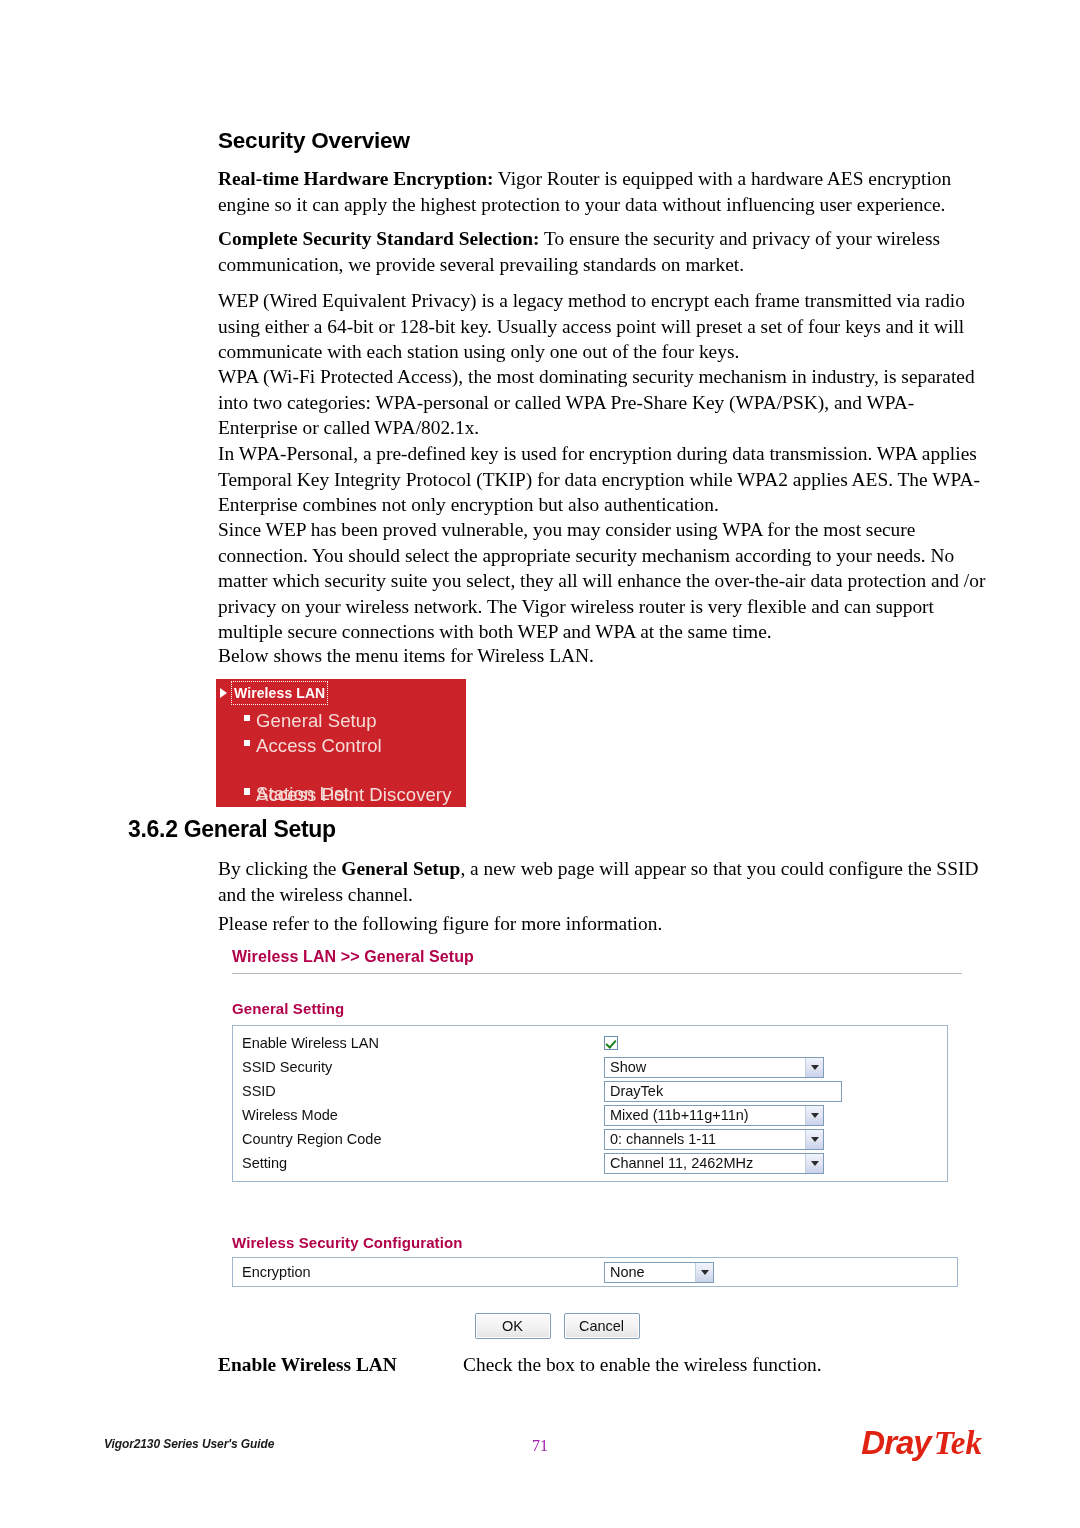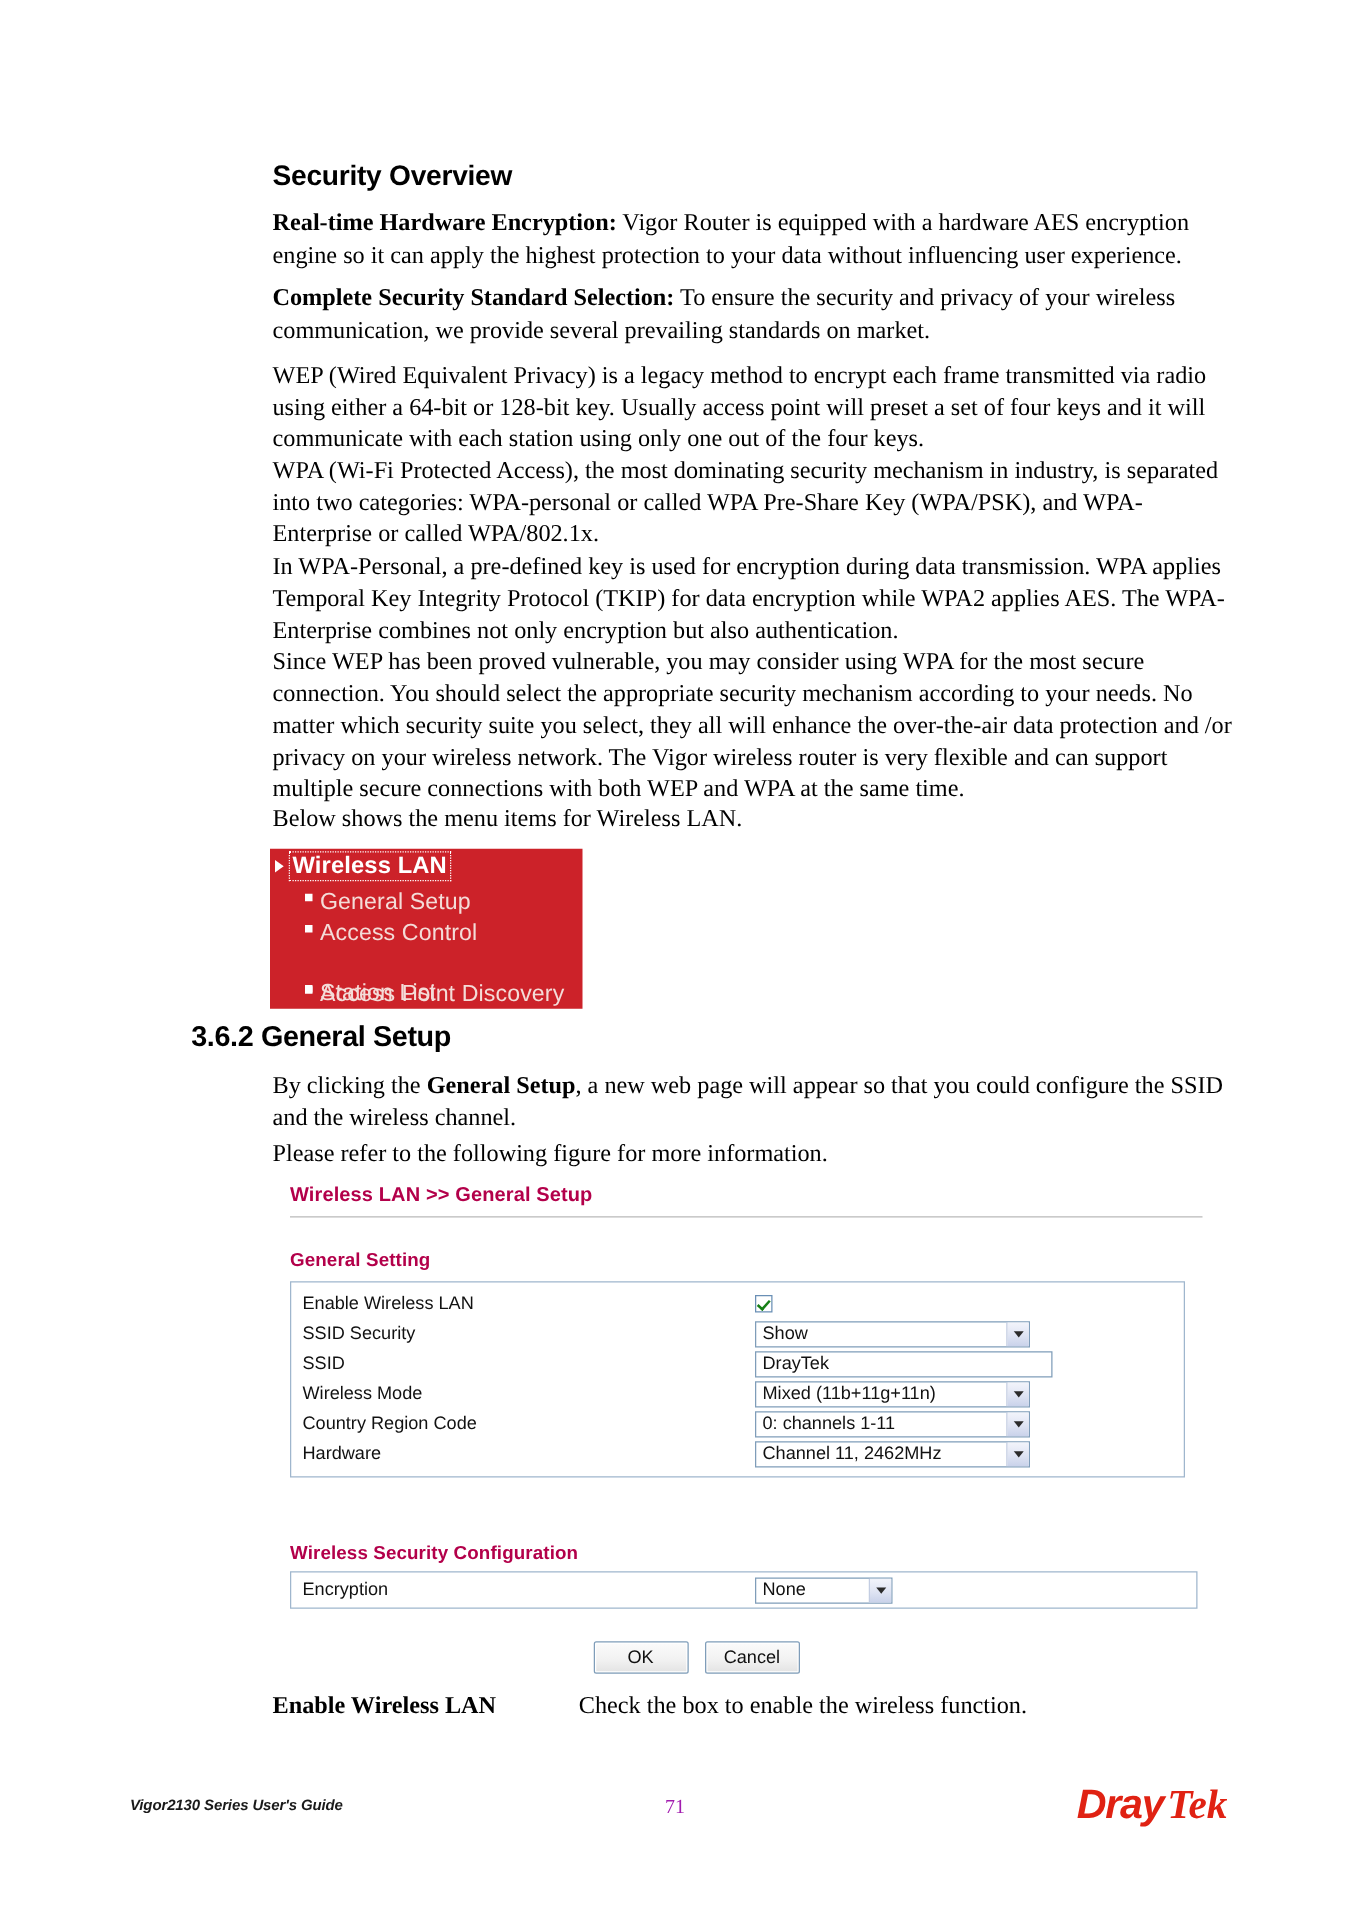--- a/index.html
+++ b/index.html
@@ -35,21 +35,20 @@
 
   .h-section {
     position: absolute;
     left: 128px;
     top: 816px;
     font-family: "Liberation Sans", sans-serif;
     font-weight: bold;
     font-size: 23px;
     letter-spacing: -0.3px;
     color: #000;
-    margin-left: 25px;
   }
 
   
   .para {
     position: absolute;
     left: 218px;
     width: 772px;
     font-family: "Liberation Serif", serif;
     font-size: 19.4px;
     line-height: 25.5px;
@@ -92,21 +91,21 @@
     width: 0;
     height: 0;
     border-left: 7px solid #ffffff;
     border-top: 5px solid transparent;
     border-bottom: 5px solid transparent;
     display: inline-block;
   }
   .menu-top-label {
     color: #ffffff;
     font-weight: bold;
-    font-size: 19px;
+    font-size: 14px;
     line-height: 22px;
     border: 1px dotted #ffffff;
     padding: 0 2px;
     letter-spacing: 0.1px;
   }
   .menu-sub {
     position: absolute;
     left: 28px;
     display: flex;
     align-items: center;
@@ -432,21 +431,21 @@
         <span class="flabel">Country Region Code</span>
         <span class="sel sel-w220">
           <span class="sel-val">0: channels 1-11</span>
           <span class="sel-btn">
               <i class="caret"></i>
             </span>
         </span>
       </div>
 
       <div class="frow">
-        <span class="flabel">Hardware</span>
+        <span class="flabel">Setting</span>
         <span class="sel sel-w220">
           <span class="sel-val">Channel 11, 2462MHz</span>
           <span class="sel-btn">
               <i class="caret"></i>
             </span>
         </span>
       </div>
 
     </div>
 

